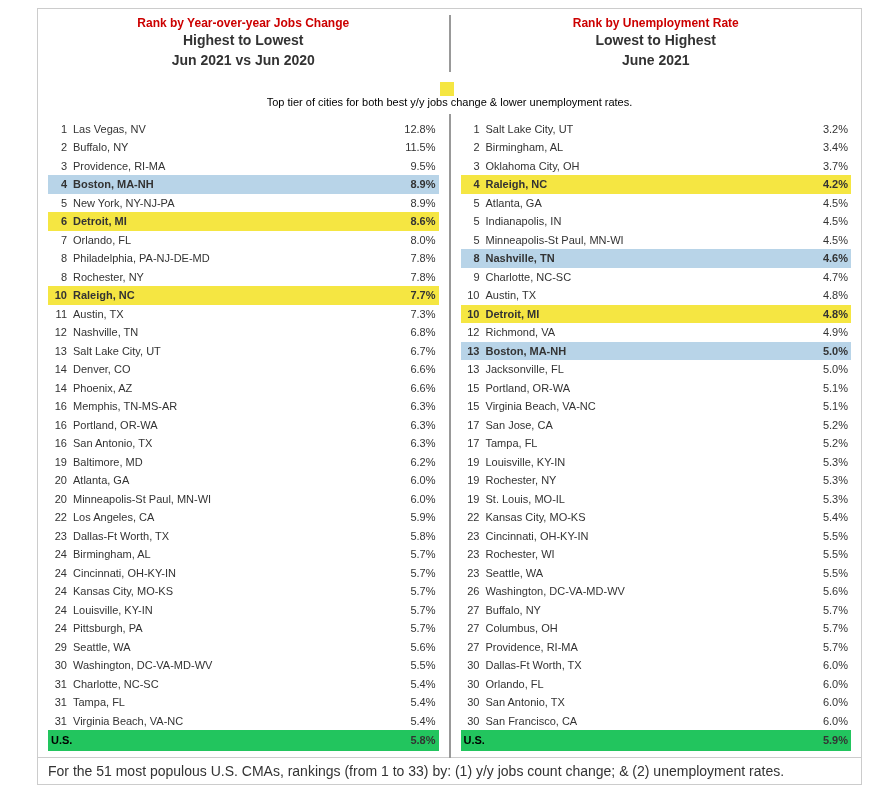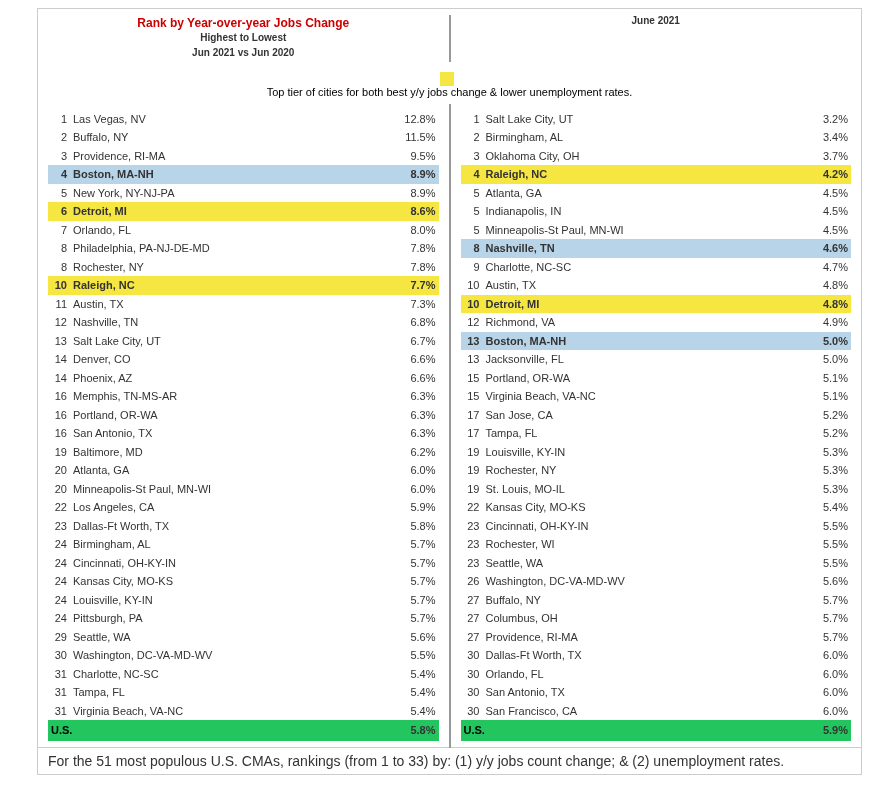--- a/index.html
+++ b/index.html
@@ -23,21 +23,21 @@
     }
     .panel-title {
       text-align: center;
       font-size: 12px;
       font-weight: bold;
       color: #cc0000;
       line-height: 1.4;
     }
     .panel-subtitle {
       text-align: center;
-      font-size: 10px;
+      font-size: 14px;
       font-weight: bold;
       color: #333;
       margin-bottom: 4px;
     }
     .legend-item {
       display: flex;
       align-items: center;
       margin-bottom: 2px;
       flex-direction: column;
     }
@@ -88,20 +88,22 @@
 <div class="main-container">
 
   <div style="display:flex; border: 1px solid #ccc; border-bottom: none; padding: 6px 10px; gap: 10px;">
     <div style="flex:1;">
       <div class="panel-title">Rank by Year-over-year Jobs Change</div>
       <div class="panel-subtitle">Highest to Lowest</div>
       <div class="panel-subtitle">Jun 2021 vs Jun 2020</div>
     </div>
     <div style="width:2px; background:#999;"></div>
     <div style="flex:1;">
+      <div class="panel-title">Rank by Unemployment Rate</div>
+      <div class="panel-subtitle">Lowest to Highest</div>
       <div class="panel-subtitle">June 2021</div>
     </div>
   </div>
 
   <div style="border: 1px solid #ccc; border-bottom: none; border-top: none; padding: 4px 10px;">
     <div class="legend-item">
       <div class="legend-box legend-yellow"></div>
       <span>Top tier of cities for both best y/y jobs change &amp; lower unemployment rates.</span>
     </div>
   </div>

